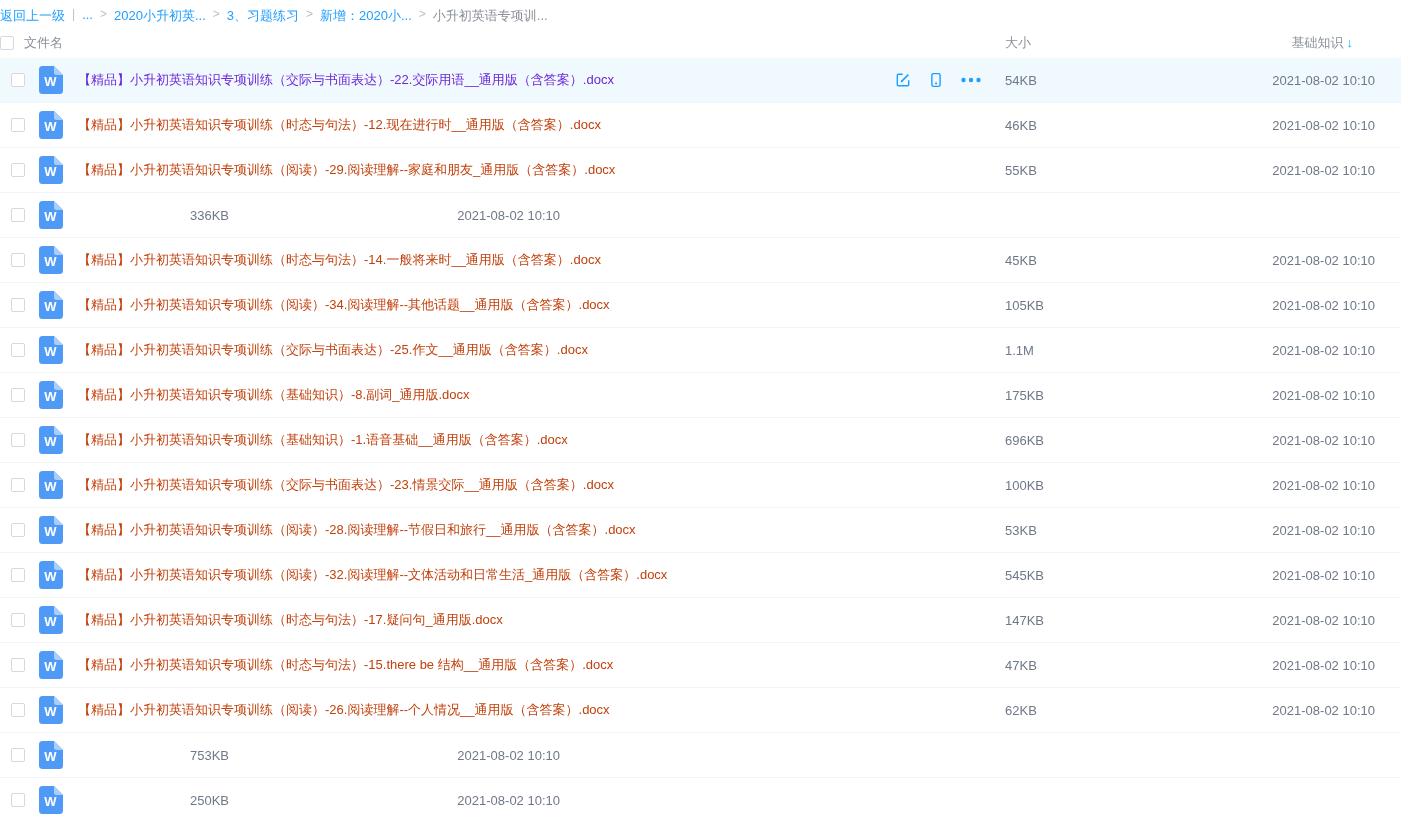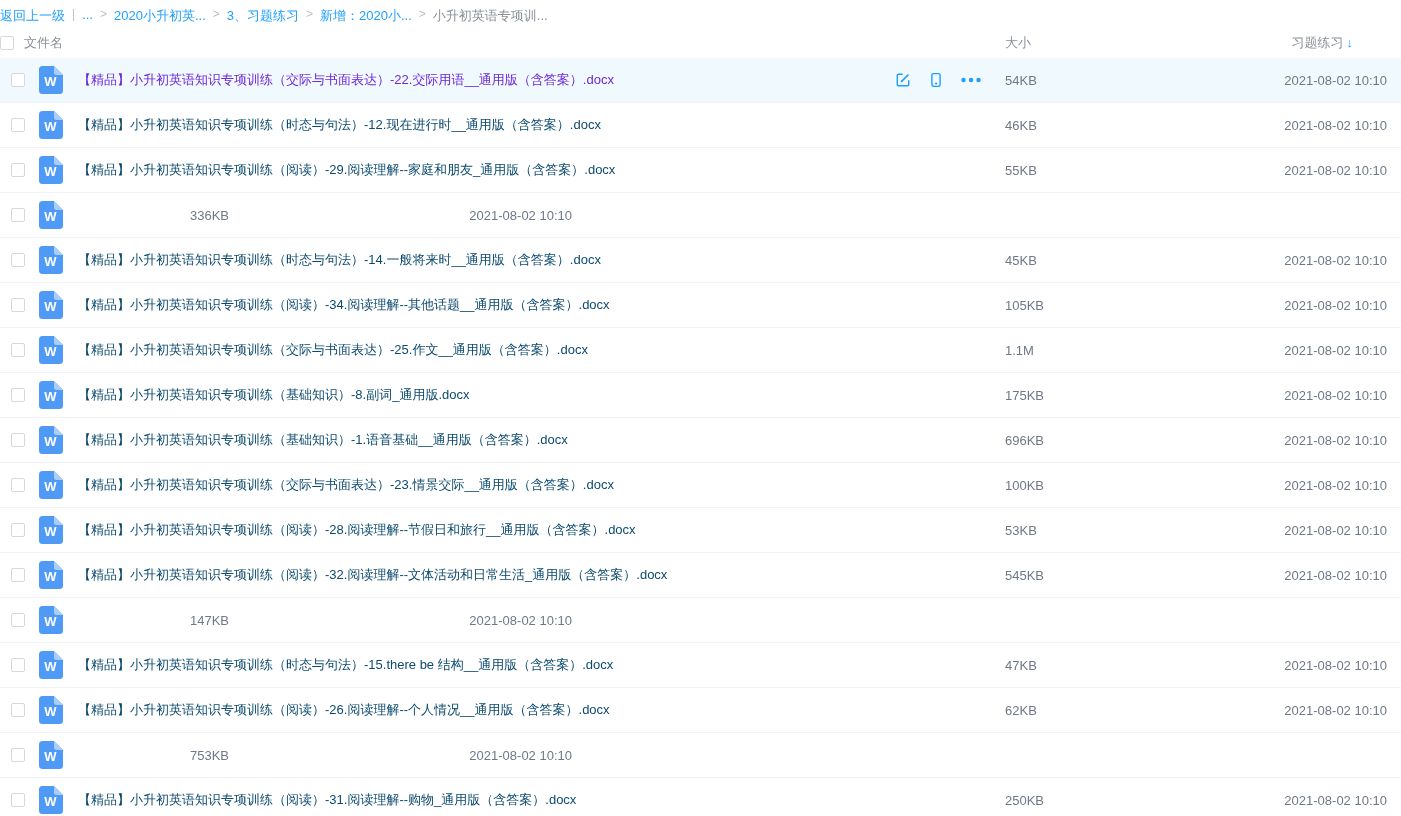--- a/index.html
+++ b/index.html
@@ -28,28 +28,28 @@
   .cbx { display: inline-block; width: 14px; height: 14px; border: 1px solid #d5d9de;
     border-radius: 2px; background: #fff; flex: none; cursor: pointer; }
 
   
   .row { display: flex; align-items: center; height: 45px; padding-left: 11px;
     border-bottom: 1px solid #f1f3f6; font-size: 13px; cursor: pointer; }
   .row.selected { background: #f0f9fe; }
   .row .cbx { margin-right: 14px; }
   .doc-icon { width: 24px; height: 28px; margin-right: 15px; flex: none; }
   .fname { flex: 1; min-width: 0; overflow: hidden; white-space: nowrap;
-    text-overflow: ellipsis; color: #0c4a6e; padding-right: 10px; }
+    text-overflow: ellipsis; color: #c2410c; padding-right: 10px; }
   .row.selected .fname { color: #6d28d9; }
   .actions { width: 112px; flex: none; display: flex; align-items: center;
     gap: 17px; padding-left: 2px; visibility: hidden; }
   .row.selected .actions { visibility: visible; }
   .actions .act { color: #1E9FFF; display: inline-flex; cursor: pointer; }
   .fsize { width: 236px; flex: none; color: #6f7888; }
-  .fdate { width: 160px; flex: none; text-align: right; padding-right: 14px; color: #6f7888; }
+  .fdate { width: 160px; flex: none; text-align: right; padding-right: 26px; color: #6f7888; }
 </style>
 </head>
 <body>
 
 <div class="breadcrumb">
     <span class="crumb link">返回上一级</span>
     <span class="sep">|</span>
     <span class="crumb link">...</span>
     <span class="sep">&gt;</span>
     <span class="crumb link">2020小升初英...</span>
@@ -59,21 +59,21 @@
     <span class="crumb link">新增：2020小...</span>
     <span class="sep">&gt;</span>
     <span class="crumb current">小升初英语专项训...</span>
   </div>
 
 <div class="thead">
   <span class="cbx"></span>
   <span class="col-name-label">文件名</span>
   <span class="spacer"></span>
   <span class="col-size-h">大小</span>
-  <span class="col-date-h"><span>习题练习</span><span class="sort-arrow">↓</span></span>
+  <span class="col-date-h"><span>基础知识</span><span class="sort-arrow">↓</span></span>
 </div>
 
 <div id="file-list">
     <div class="row selected">
     <span class="cbx"></span>
     <svg class="doc-icon" viewBox="0 0 24 28">
       <path class="doc-body" d="M3.5 0 H15 l9 9 V24.5 a3.5 3.5 0 0 1 -3.5 3.5 H3.5 A3.5 3.5 0 0 1 0 24.5 V3.5 A3.5 3.5 0 0 1 3.5 0 Z" fill="#4E9AF6"></path>
       <path class="doc-fold" d="M15 0 l9 9 h-6.5 a2.5 2.5 0 0 1 -2.5 -2.5 Z" fill="#A9CEFB"></path>
       <text class="doc-letter" x="11.3" y="19.5" font-size="13" font-weight="bold" fill="#ffffff" text-anchor="middle">W</text>
     </svg>
@@ -465,20 +465,21 @@
     <span class="fsize">545KB</span>
     <span class="fdate">2021-08-02 10:10</span>
   </div>
     <div class="row">
     <span class="cbx"></span>
     <svg class="doc-icon" viewBox="0 0 24 28">
       <path class="doc-body" d="M3.5 0 H15 l9 9 V24.5 a3.5 3.5 0 0 1 -3.5 3.5 H3.5 A3.5 3.5 0 0 1 0 24.5 V3.5 A3.5 3.5 0 0 1 3.5 0 Z" fill="#4E9AF6"></path>
       <path class="doc-fold" d="M15 0 l9 9 h-6.5 a2.5 2.5 0 0 1 -2.5 -2.5 Z" fill="#A9CEFB"></path>
       <text class="doc-letter" x="11.3" y="19.5" font-size="13" font-weight="bold" fill="#ffffff" text-anchor="middle">W</text>
     </svg>
+    <span class="fname">【精品】小升初英语知识专项训练（时态与句法）-17.疑问句_通用版.docx</span>
     <span class="actions">
       <span class="act">
         <svg width="16" height="16" viewBox="0 0 16 16">
           <path d="M13.7 8.3 v4.4 c0 .6 -.4 1 -1 1 H3.3 c-.6 0 -1 -.4 -1 -1 V3.3 c0 -.6 .4 -1 1 -1 h4.4" fill="none" stroke="currentColor" stroke-width="1.4"></path>
           <path d="M6.6 9.4 L13.4 2.6" fill="none" stroke="currentColor" stroke-width="1.5"></path>
           <path d="M5.6 10.4 l.7 -2.3 1.6 1.6 Z" fill="currentColor"></path>
         </svg>
       </span>
       <span class="act">
         <svg width="16" height="16" viewBox="0 0 16 16">
@@ -595,21 +596,20 @@
     <span class="fsize">753KB</span>
     <span class="fdate">2021-08-02 10:10</span>
   </div>
     <div class="row">
     <span class="cbx"></span>
     <svg class="doc-icon" viewBox="0 0 24 28">
       <path class="doc-body" d="M3.5 0 H15 l9 9 V24.5 a3.5 3.5 0 0 1 -3.5 3.5 H3.5 A3.5 3.5 0 0 1 0 24.5 V3.5 A3.5 3.5 0 0 1 3.5 0 Z" fill="#4E9AF6"></path>
       <path class="doc-fold" d="M15 0 l9 9 h-6.5 a2.5 2.5 0 0 1 -2.5 -2.5 Z" fill="#A9CEFB"></path>
       <text class="doc-letter" x="11.3" y="19.5" font-size="13" font-weight="bold" fill="#ffffff" text-anchor="middle">W</text>
     </svg>
-    <span class="fname">【精品】小升初英语知识专项训练（阅读）-31.阅读理解--购物_通用版（含答案）.docx</span>
     <span class="actions">
       <span class="act">
         <svg width="16" height="16" viewBox="0 0 16 16">
           <path d="M13.7 8.3 v4.4 c0 .6 -.4 1 -1 1 H3.3 c-.6 0 -1 -.4 -1 -1 V3.3 c0 -.6 .4 -1 1 -1 h4.4" fill="none" stroke="currentColor" stroke-width="1.4"></path>
           <path d="M6.6 9.4 L13.4 2.6" fill="none" stroke="currentColor" stroke-width="1.5"></path>
           <path d="M5.6 10.4 l.7 -2.3 1.6 1.6 Z" fill="currentColor"></path>
         </svg>
       </span>
       <span class="act">
         <svg width="16" height="16" viewBox="0 0 16 16">

